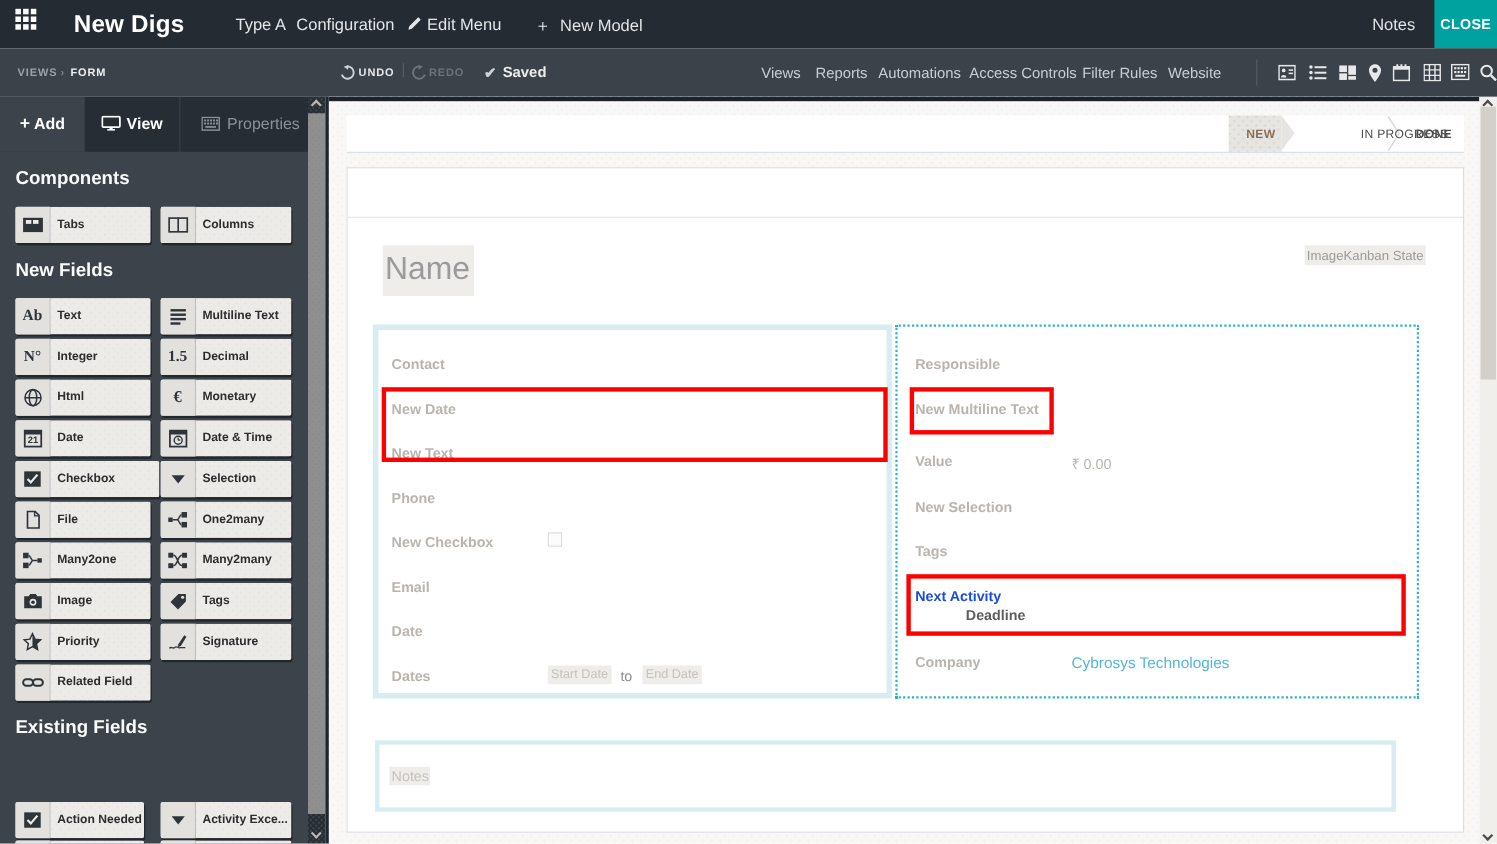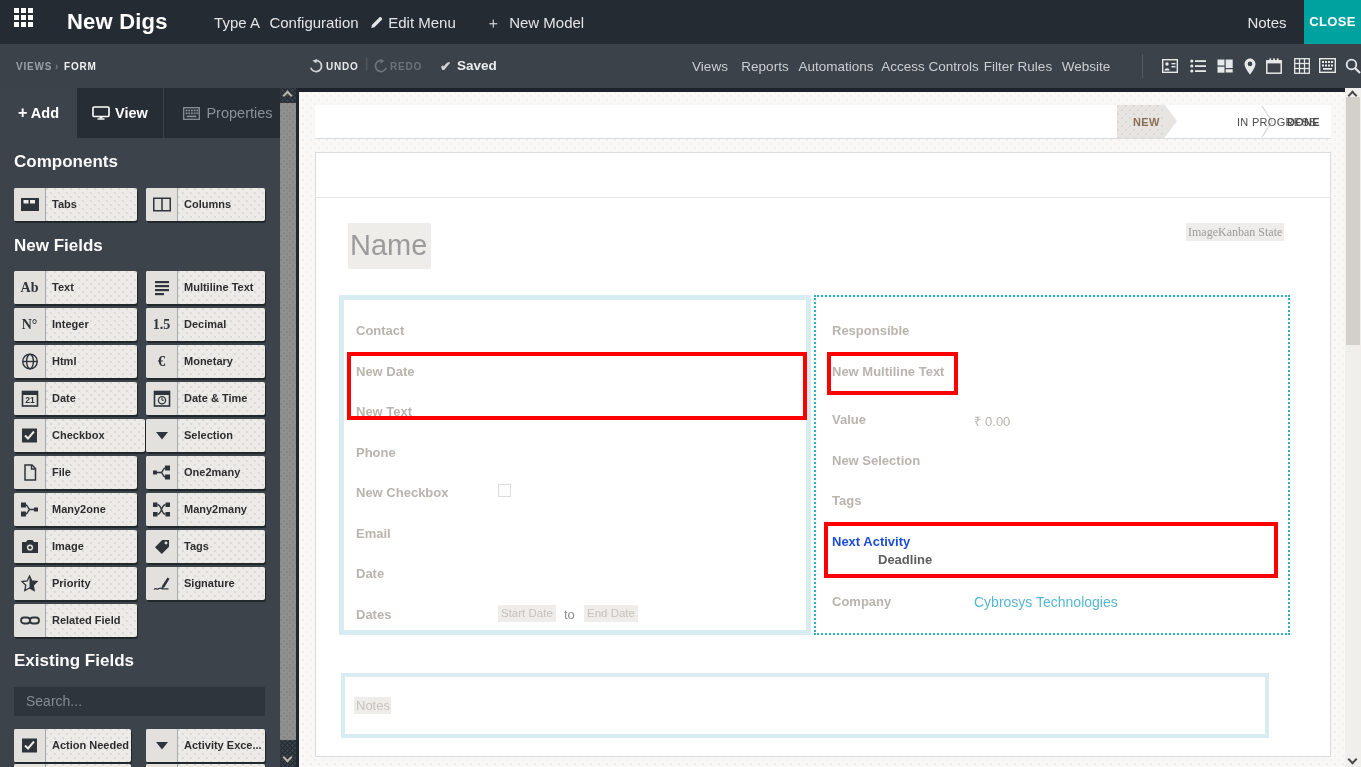--- a/index.html
+++ b/index.html
@@ -198,21 +198,20 @@
               <rect x="8" y="5.4" width="1.8" height="1.8"></rect>
               <rect x="10.7" y="5.4" width="1.8" height="1.8"></rect>
               <rect x="13.4" y="5.4" width="1.8" height="1.8"></rect>
               <rect x="3.7" y="8.6" width="9.6" height="1.6"></rect>
             </g>
           </svg>Properties</div>
     </div>
     <div class="sbtitle" style="top:64px;">Components</div>
     <div class="sbtitle" style="top:148px;">New Fields</div>
     <div class="sbtitle" style="top:563px;">Existing Fields</div>
-    <div id="sbsearch">Search...</div>
 
     <div class="fbtn" style="left:14px; top:100px; width:123px;">
         <div class="ic"><svg width="20" height="19" viewBox="0 0 20 19">
             <rect x="1" y="3" width="18" height="13" fill="#2e343a"></rect>
             <rect x="3.5" y="5" width="5" height="3.5" fill="#edebe8"></rect>
             <rect x="10" y="5" width="5" height="3.5" fill="#edebe8"></rect>
           </svg></div>
         <div class="lb">Tabs</div>
       </div>
     <div class="fbtn" style="left:146px; top:100px; width:119px;">
@@ -420,21 +419,21 @@
       <svg style="position:absolute; left:946px; top:0;" width="13" height="33">
           <polyline points="1,1 11,16.5 1,32" fill="none" stroke="#d8d8d8" stroke-width="1.3"></polyline>
         </svg>
       <div style="position:absolute; left:818px; top:11px; font-size:11px; font-weight:bold; color:#8a6f57; letter-spacing:0.3px;">NEW</div>
       <div style="position:absolute; left:922px; top:11px; font-size:11px; font-weight:normal; color:#4c4c4c; letter-spacing:0.3px;">IN PROGRESS</div>
       <div style="position:absolute; left:972px; top:11px; font-size:11px; font-weight:bold; color:#4c4c4c; letter-spacing:0.3px;">DONE</div>
     </div>
     <div id="sheet">
       <div style="position:absolute; left:0; top:44px; width:1014px; border-bottom:1px solid #e5e5e5;"></div>
       <div class="ph" style="position:absolute; left:32px; top:70px; width:83px; height:46px; font-size:29px; padding:6px 0 0 2px;">Name</div>
-      <div class="ph" style="position:absolute; left:870px; top:70px; height:18px; font-size:12px; line-height:18px; white-space:nowrap; padding:0 2px;font-family:Liberation Serif, serif;">ImageKanban State</div>
+      <div class="ph" style="position:absolute; left:870px; top:70px; height:18px; font-size:12px; line-height:18px; white-space:nowrap; padding:0 2px;">ImageKanban State</div>
 
       <div style="position:absolute; left:23px; top:142px; width:472px; height:340px; border:5px solid #d8edf1;"></div>
       <div class="flabel" style="left:40px; top:170px;">Contact</div>
       <div class="flabel" style="left:40px; top:211px;">New Date</div>
       <div class="flabel" style="left:40px; top:251px;">New Text</div>
       <div class="flabel" style="left:40px; top:292px;">Phone</div>
       <div class="flabel" style="left:40px; top:332px;">New Checkbox</div>
       <div class="flabel" style="left:40px; top:373px;">Email</div>
       <div class="flabel" style="left:40px; top:413px;">Date</div>
       <div class="flabel" style="left:40px; top:454px;">Dates</div>

